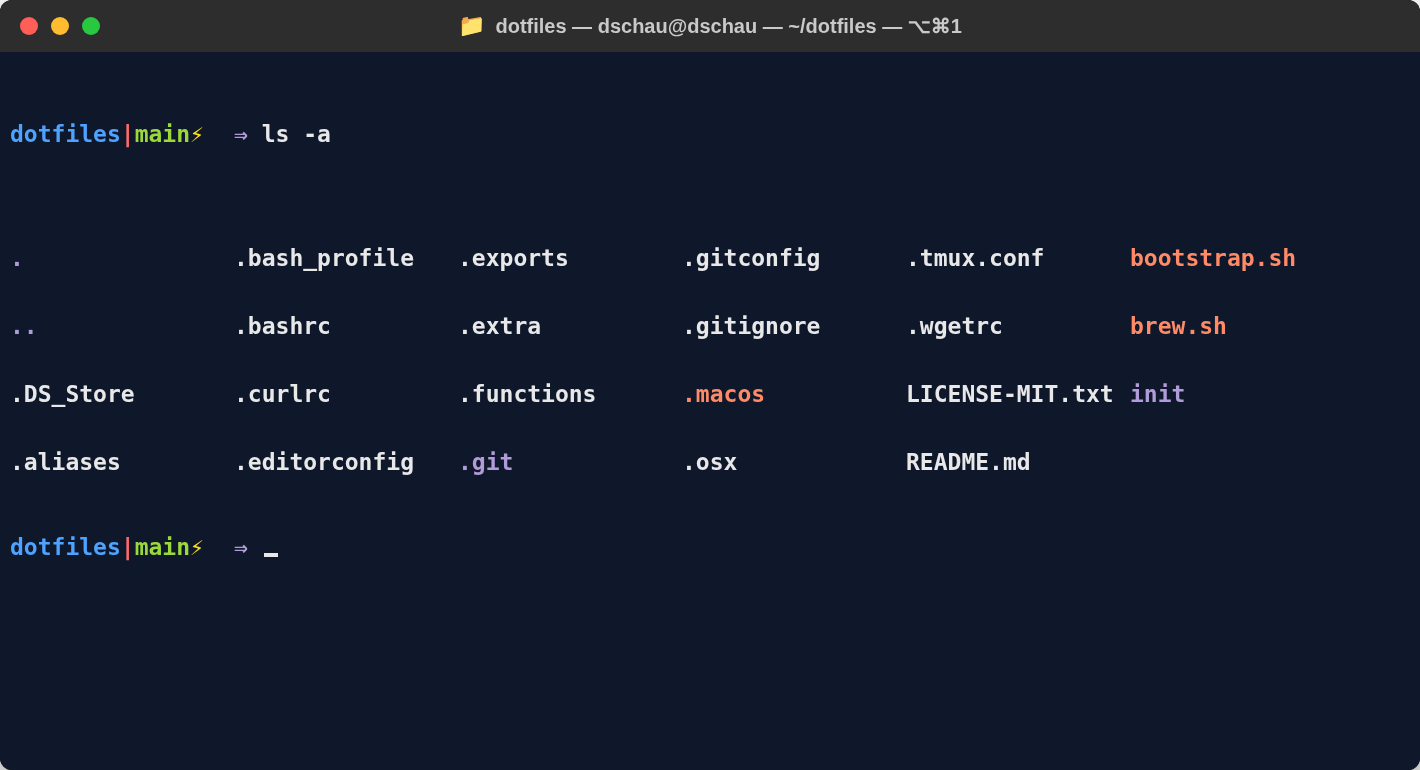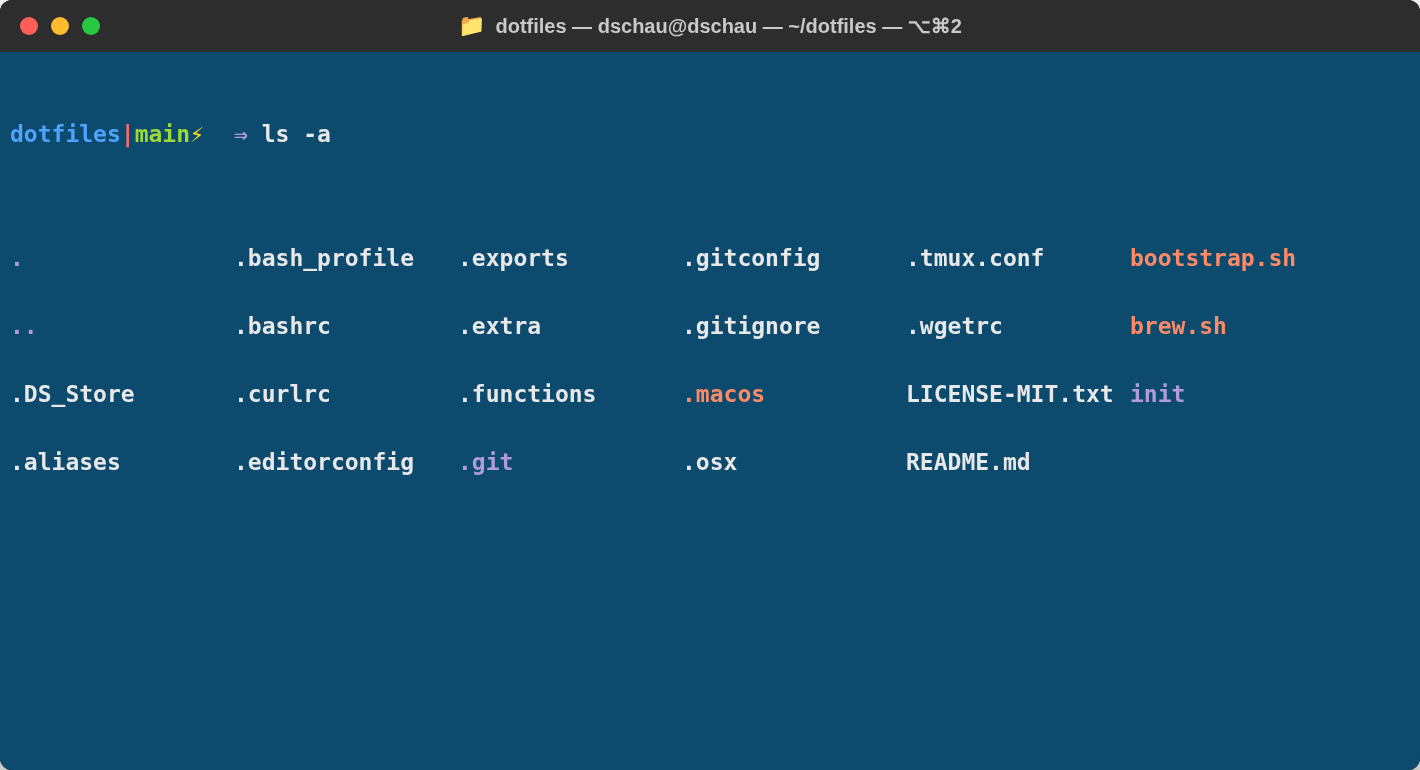--- a/index.html
+++ b/index.html
@@ -53,21 +53,21 @@
       font-family: -apple-system, BlinkMacSystemFont, "Segoe UI", sans-serif;
       font-size: 20px;
       font-weight: 600;
     }
     .folder-icon {
       font-size: 22px;
       line-height: 1;
     }
     .terminal-body {
       flex: 1;
-      background: #0c4a6e;
+      background: #0f172a;
       color: #e8e8e8;
       padding: 12px 10px;
       font-size: 23px;
       line-height: 1.22;
       font-weight: 600;
       white-space: pre;
       overflow: hidden;
     }
     .prompt-dir { color: #4da3ff; font-weight: 700; }
     .prompt-sep { color: #ff6b6b; font-weight: 700; }
@@ -104,21 +104,22 @@
 
 <div class="window">
   <div class="titlebar">
     <div class="traffic-lights">
       <div class="light red"></div>
       <div class="light yellow"></div>
       <div class="light green"></div>
     </div>
     <div class="title">
       <span class="folder-icon">📁</span>
-      <span>dotfiles — dschau@dschau — ~/dotfiles — ⌥⌘2</span>
+      <span>dotfiles — dschau@dschau — ~/dotfiles — ⌥⌘1</span>
     </div>
   </div>
 
   <div class="terminal-body">
     <div><span class="col-indent"><span class="prompt-dir">dotfiles</span><span class="prompt-sep">|</span><span class="prompt-branch">main</span><span class="prompt-lightning">⚡</span></span><span class="prompt-arrow">⇒</span> <span class="cmd">ls -a</span></div>
     <div id="ls-output"><div class="ls-row"><span class="ls-col c-dir">.</span><span class="ls-col c-default">.bash_profile</span><span class="ls-col c-default">.exports</span><span class="ls-col c-default">.gitconfig</span><span class="ls-col c-default">.tmux.conf</span><span class="ls-col c-exec">bootstrap.sh</span></div><div class="ls-row"><span class="ls-col c-dir">..</span><span class="ls-col c-default">.bashrc</span><span class="ls-col c-default">.extra</span><span class="ls-col c-default">.gitignore</span><span class="ls-col c-default">.wgetrc</span><span class="ls-col c-exec">brew.sh</span></div><div class="ls-row"><span class="ls-col c-default">.DS_Store</span><span class="ls-col c-default">.curlrc</span><span class="ls-col c-default">.functions</span><span class="ls-col c-exec">.macos</span><span class="ls-col c-default">LICENSE-MIT.txt</span><span class="ls-col c-dir">init</span></div><div class="ls-row"><span class="ls-col c-default">.aliases</span><span class="ls-col c-default">.editorconfig</span><span class="ls-col c-dir">.git</span><span class="ls-col c-default">.osx</span><span class="ls-col c-default">README.md</span><span class="ls-col c-default"></span></div></div>
+    <div><span class="col-indent"><span class="prompt-dir">dotfiles</span><span class="prompt-sep">|</span><span class="prompt-branch">main</span><span class="prompt-lightning">⚡</span></span><span class="prompt-arrow">⇒</span> <span class="cursor"></span></div>
   </div>
 </div>
 
 </body></html>

